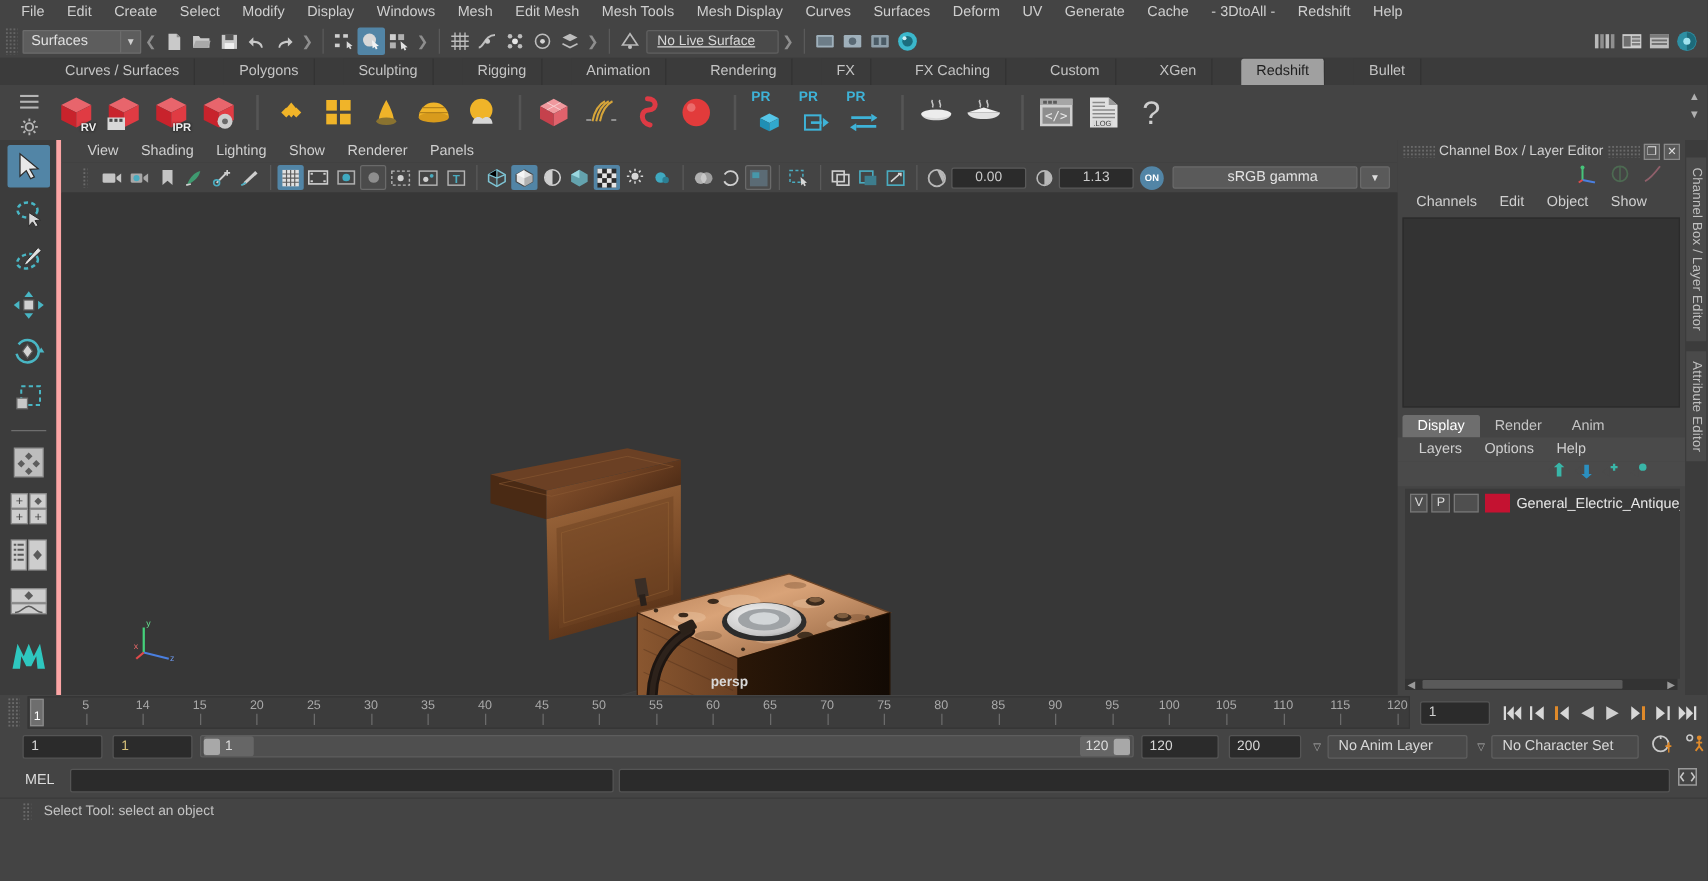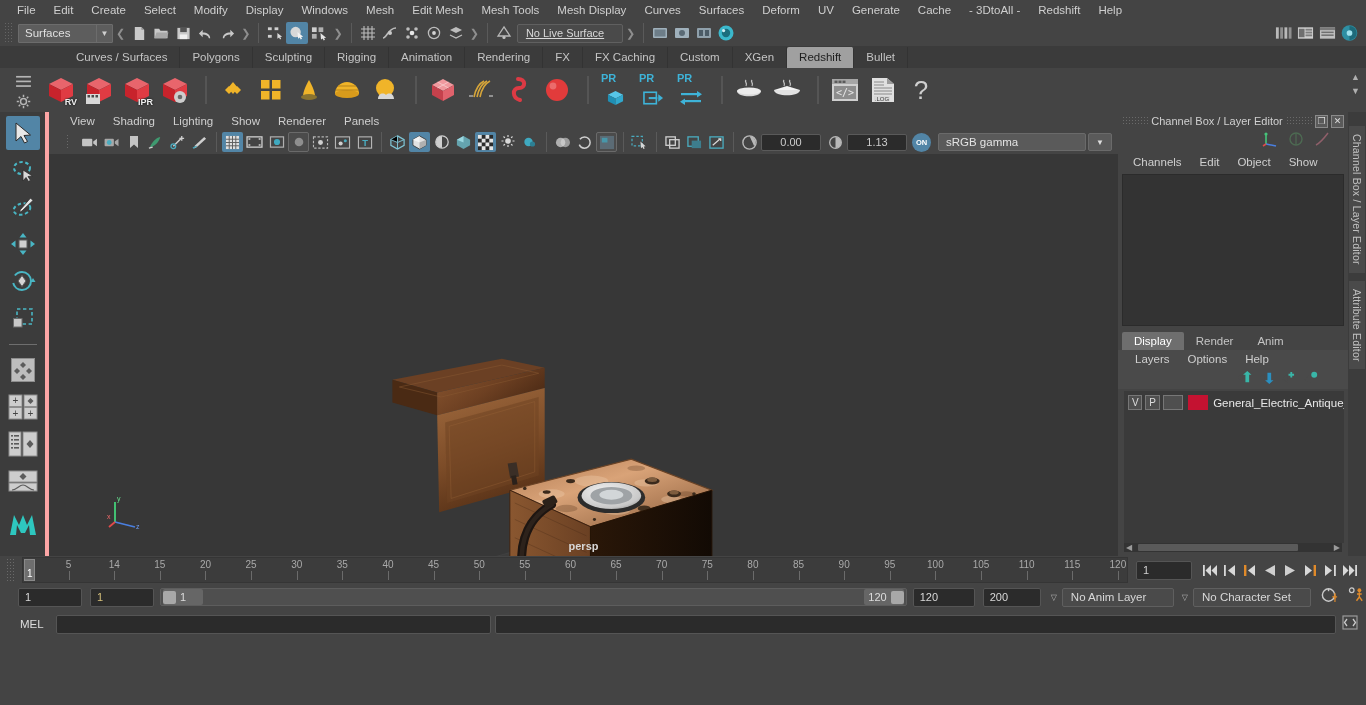--- a/index.html
+++ b/index.html
@@ -23,21 +23,21 @@
   .modemenu span { font-size:11.5px; color:#e0e0e0; padding-left:6px; flex:1;}
   .modemenu .arr { width:16px; text-align:center; border-left:1px solid #6c6c6c; height:100%; line-height:17px; font-size:8px; color:#d0d0d0;}
   .sepv { width:1px; height:20px; background:#5a5a5a; margin:0 5px; }
   .chev { color:#8e8e8e; font-size:11px; padding:0 3px;}
   .sbtn { width:22px; height:22px; display:flex; align-items:center; justify-content:center; border-radius:2px;}
   .sbtn.on { background:#5285a6; }
   .sbtn svg { display:block; }
 
   
   .shelfwrap { background:#3b3b3b; }
-  .shelftabs { height:22px; display:flex; align-items:flex-end; background:#3b3b3b; padding-left:64px;}
+  .shelftabs { height:22px; display:flex; align-items:flex-end; background:#3b3b3b; padding-left:40px;gap:23px;}
   .shelftab { font-size:11.5px; color:#c4c4c4; padding:3px 12px 4px; border-right:1px solid #333; background:#3b3b3b; line-height:14px; }
   .shelftab.active { background:#a0a0a0; color:#1e1e1e; border-radius:2px 2px 0 0;}
   .shelficons { height:44px; background:#444444; display:flex; align-items:center; padding-left:44px; position:relative;}
   .shelficons .isep { width:2px; height:28px; background:#555; margin:0 9px; }
   .shelfico { width:34px; height:34px; margin-right:4px; position:relative; display:flex; align-items:center; justify-content:center;}
   .leftrail { position:absolute; left:0; top:0; width:44px; height:100%; }
 
   
   .railbtn { position:absolute; left:14px; width:18px; height:18px; display:flex; align-items:center; justify-content:center;}
 
@@ -50,21 +50,21 @@
 
   .viewport { flex:1; background:#3b3b3b; display:flex; flex-direction:column; border-left:4px solid #fca5a5;}
   .vpmenu { height:18px; display:flex; align-items:center; padding-left:12px; background:#444;}
   .vpmenu span { font-size:11.5px; color:#cfcfcf; padding:0 9px;}
   .vptools { height:24px; display:flex; align-items:center; background:#444; padding-left:8px;}
   .vbtn { width:21px; height:20px; display:flex; align-items:center; justify-content:center; border-radius:2px; margin-right:1px;}
   .vbtn.on { background:#5285a6;}
   .vbtn.framed { border:1px solid #6a6a6a; background:#4b4b4b;}
   .numfield { width:60px; height:17px; background:#2b2b2b; border:1px solid #5a5a5a; color:#ccc; font-size:11px; line-height:15px; text-align:center; border-radius:2px;}
   .gammabox { display:flex; align-items:center; height:18px; background:#5a5a5a; border:1px solid #6a6a6a; width:148px; margin-left:6px; border-radius:2px;}
-  .gammabox span{ font-size:11.5px; color:#e3e3e3; padding-left:7px;}
+  .gammabox span{ font-size:11.5px; color:#e3e3e3; padding-left:7px;margin-left:36px;}
   .gammaarrow { margin-left:2px; width:24px; height:18px; background:#5a5a5a; border:1px solid #6a6a6a; display:flex;align-items:center;justify-content:center;border-radius:2px;}
 
   .canvas { flex:1; position:relative; background:#373737; overflow:hidden;}
   .persplabel { position:absolute; left:0; right:0; bottom:4px; text-align:center; font-size:11px; color:#d8d8d8; font-weight:bold;}
   .axisgiz { position:absolute; left:58px; bottom:26px; width:36px; height:36px;}
 
   
   .rightpanel { width:248px; background:#444444; display:flex; }
   .rpmain { width:230px; display:flex; flex-direction:column; }
   .rptitle { height:18px; display:flex; align-items:center; font-size:11px; color:#d0d0d0; position:relative; }
@@ -1286,13 +1286,17 @@
     <div class="cmdinput" style="width:435px;"></div>
     <div class="cmdinput" style="flex:1;margin-left:4px;margin-right:30px;"></div>
     <div style="position:absolute;right:8px;">
       <svg width="16" height="15" viewBox="0 0 16 15">
           <rect x="1" y="1" width="14" height="13" fill="none" stroke="#9a9a9a" stroke-width="1.2"></rect>
           <path d="M5 4 L2.5 7.5 L5 11 M11 4 L13.5 7.5 L11 11" stroke="#c9c9c9" stroke-width="1.3" fill="none"></path>
         </svg>
     </div>
   </div>
 
+  <div class="statusbar">
+    <div class="dots"></div>
+    <span>Select Tool: select an object</span>
+  </div>
 </div>
 
 </body></html>

